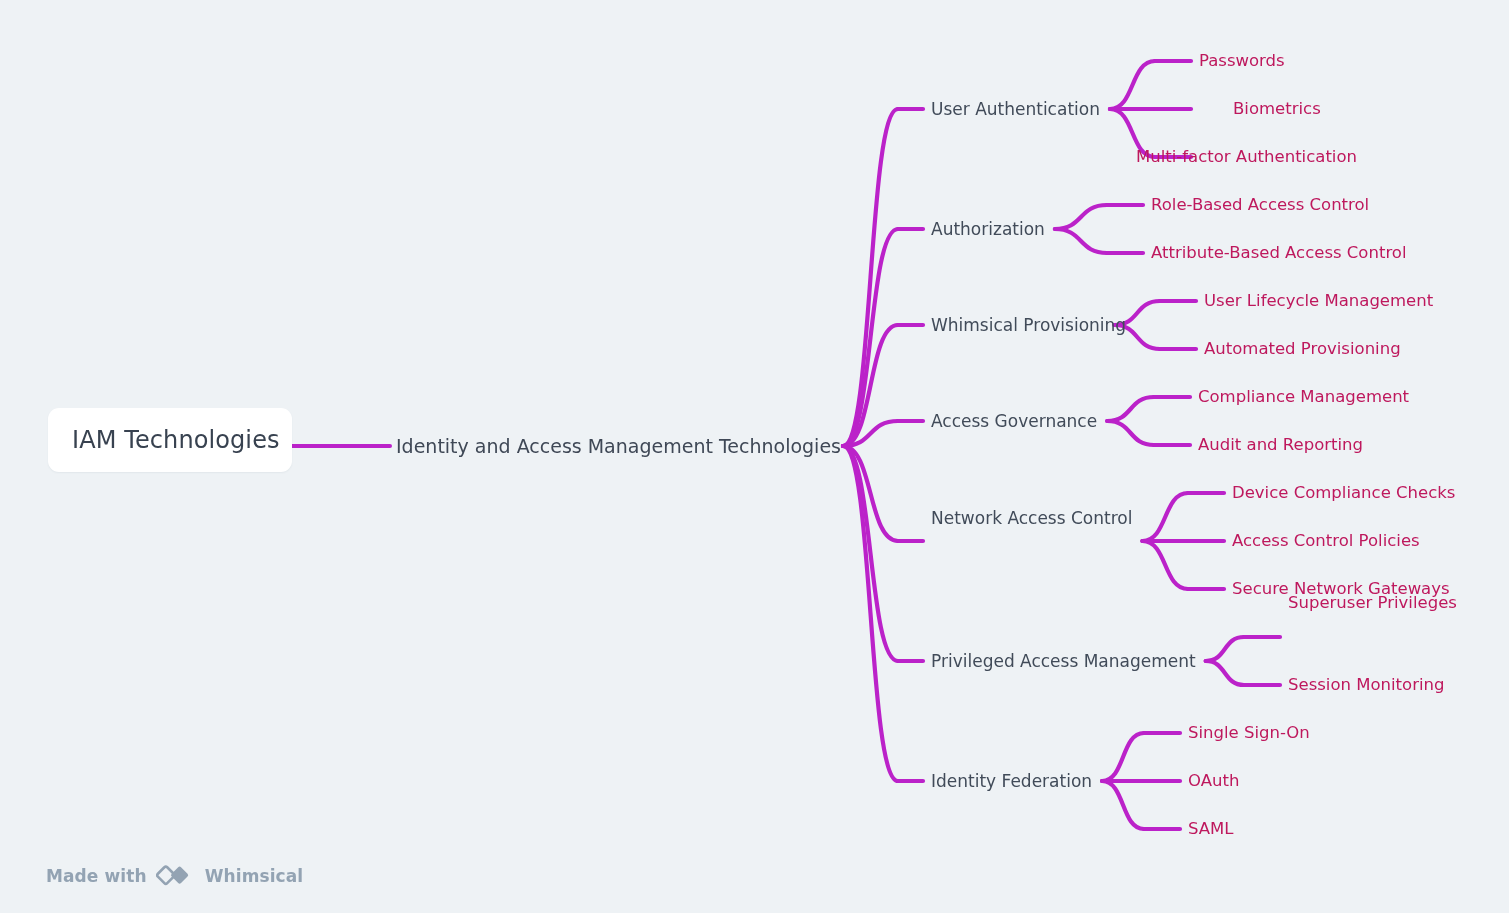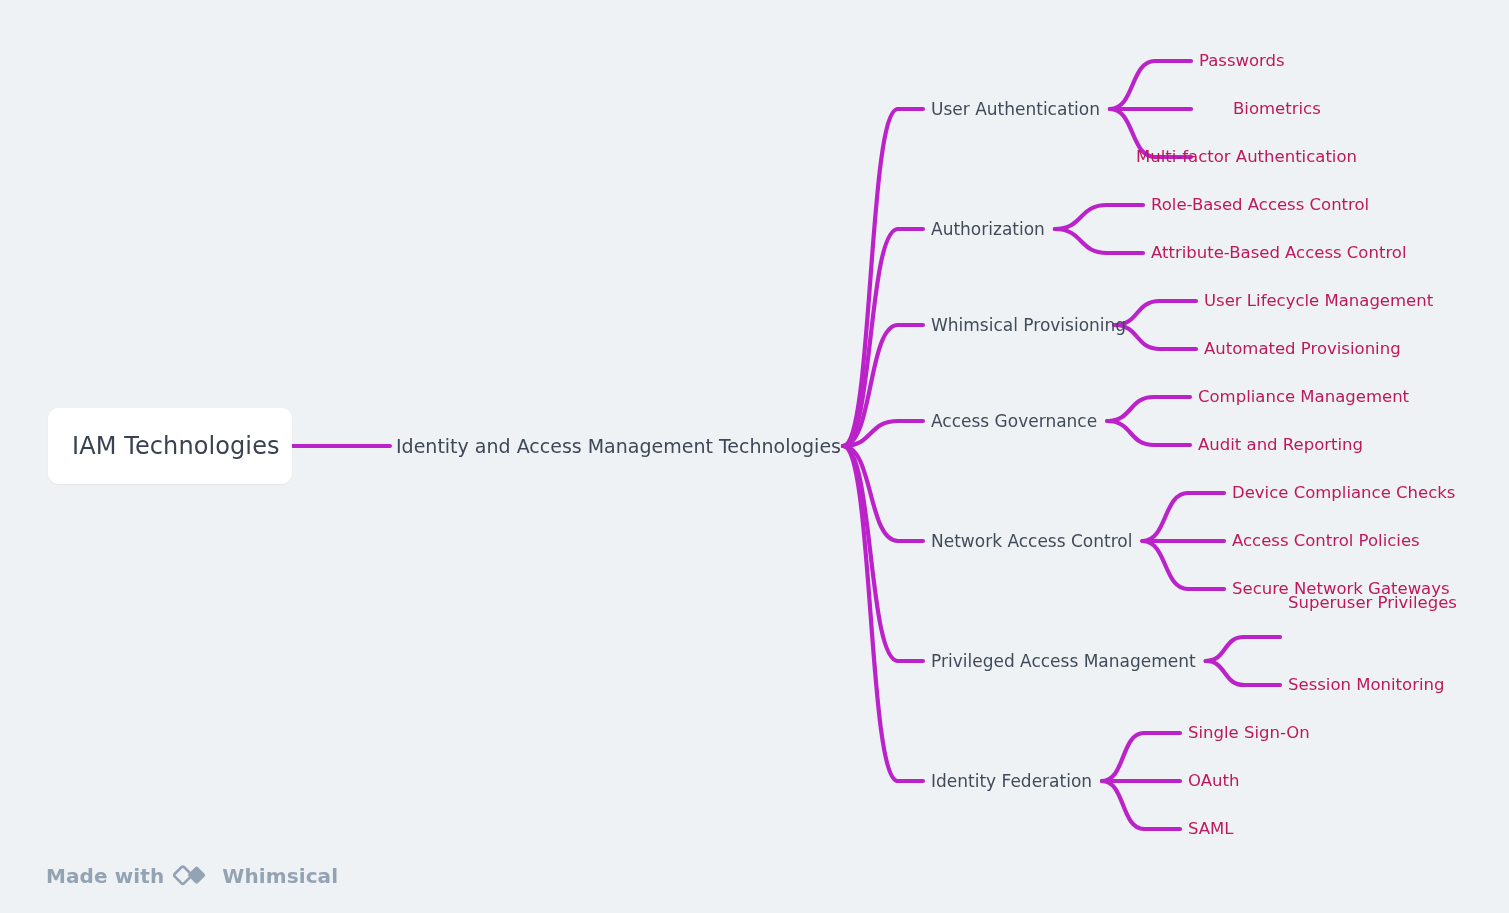--- a/index.html
+++ b/index.html
@@ -26,21 +26,21 @@
     top: 0;
     width: 1509px;
     height: 913px;
   }
   
   .root-card {
     position: absolute;
     left: 48px;
     top: 408px;
     width: 244px;
-    height: 76px;
+    height: 64px;
     background: #ffffff;
     border-radius: 11px;
     box-shadow: 0 1px 2px rgba(40,60,80,0.06);
     display: flex;
     align-items: center;
     box-sizing: border-box;
     padding-left: 24px;
   }
   .root-card-label {
     font-size: 24px;
@@ -71,21 +71,21 @@
   
   .watermark {
     position: absolute;
     left: 46px;
     top: 864px;
     display: flex;
     align-items: center;
     gap: 9px;
   }
   .wm-text {
-    font-size: 20px;
+    font-size: 17px;
     font-weight: bold;
     color: #93a3b3;
     letter-spacing: 0.1px;
   }
   .wm-logo {
     display: block;
   }
 </style>
 </head>
 <body>
@@ -150,21 +150,21 @@
     <span class="root-card-label">IAM Technologies</span>
   </div>
 
   <div class="node-text center-text" id="center-node" style="left: 396px; top: 446px;">Identity and Access Management Technologies</div>
 
   <div id="branch-layer">
       <div class="node-text branch-text" style="left: 931px; top: 109px;">User Authentication</div>
       <div class="node-text branch-text" style="left: 931px; top: 229px;">Authorization</div>
       <div class="node-text branch-text" style="left: 931px; top: 325px;">Whimsical Provisioning</div>
       <div class="node-text branch-text" style="left: 931px; top: 421px;">Access Governance</div>
-      <div class="node-text branch-text" style="left: 931px; top: 541px;">Network Access Control</div>
+      <div class="node-text branch-text" style="left: 931px; top: 518px;">Network Access Control</div>
       <div class="node-text branch-text" style="left: 931px; top: 661px;">Privileged Access Management</div>
       <div class="node-text branch-text" style="left: 931px; top: 781px;">Identity Federation</div>
     </div>
   <div id="leaf-layer">
       <div class="node-text leaf-text" style="left: 1199px; top: 61px;">Passwords</div>
       <div class="node-text leaf-text" style="left: 1233px; top: 109px;">Biometrics</div>
       <div class="node-text leaf-text" style="left: 1136px; top: 157px;">Multi-factor Authentication</div>
       <div class="node-text leaf-text" style="left: 1151px; top: 205px;">Role-Based Access Control</div>
       <div class="node-text leaf-text" style="left: 1151px; top: 253px;">Attribute-Based Access Control</div>
       <div class="node-text leaf-text" style="left: 1204px; top: 301px;">User Lifecycle Management</div>

